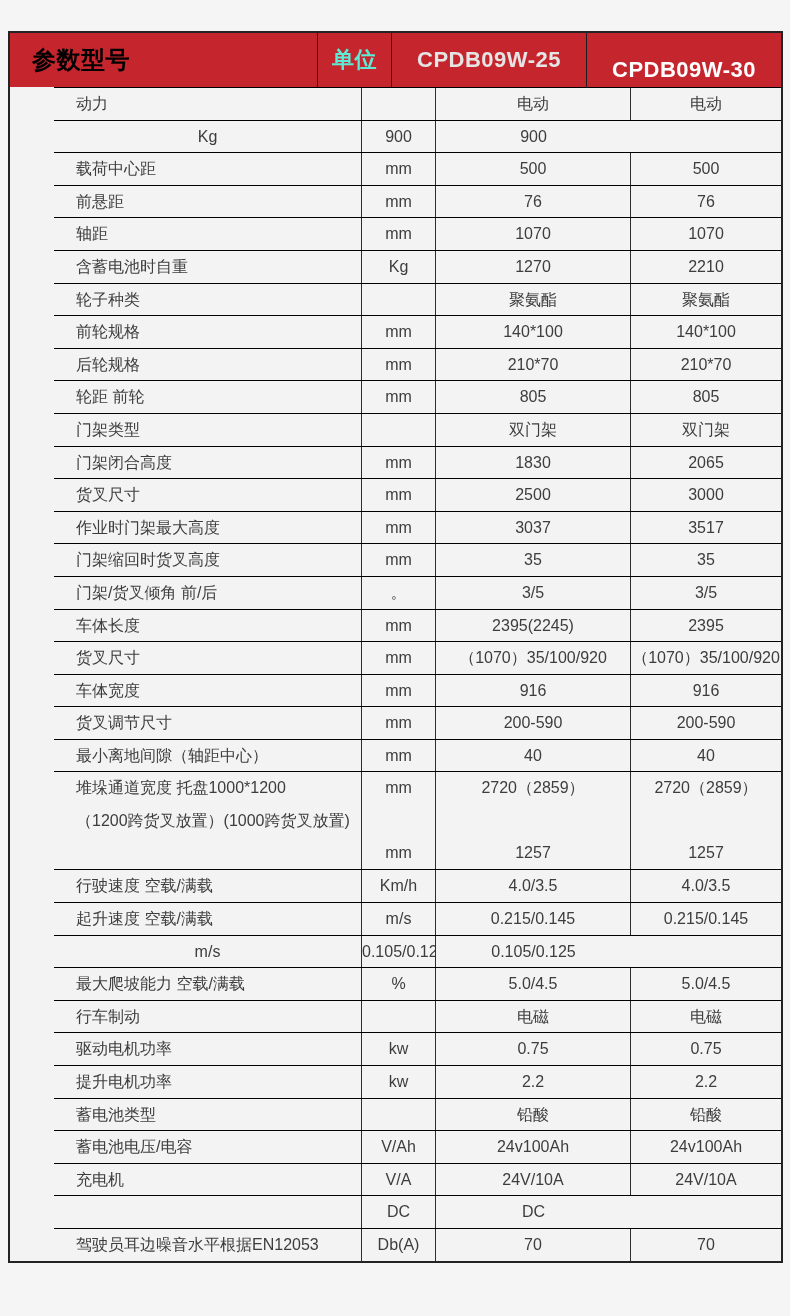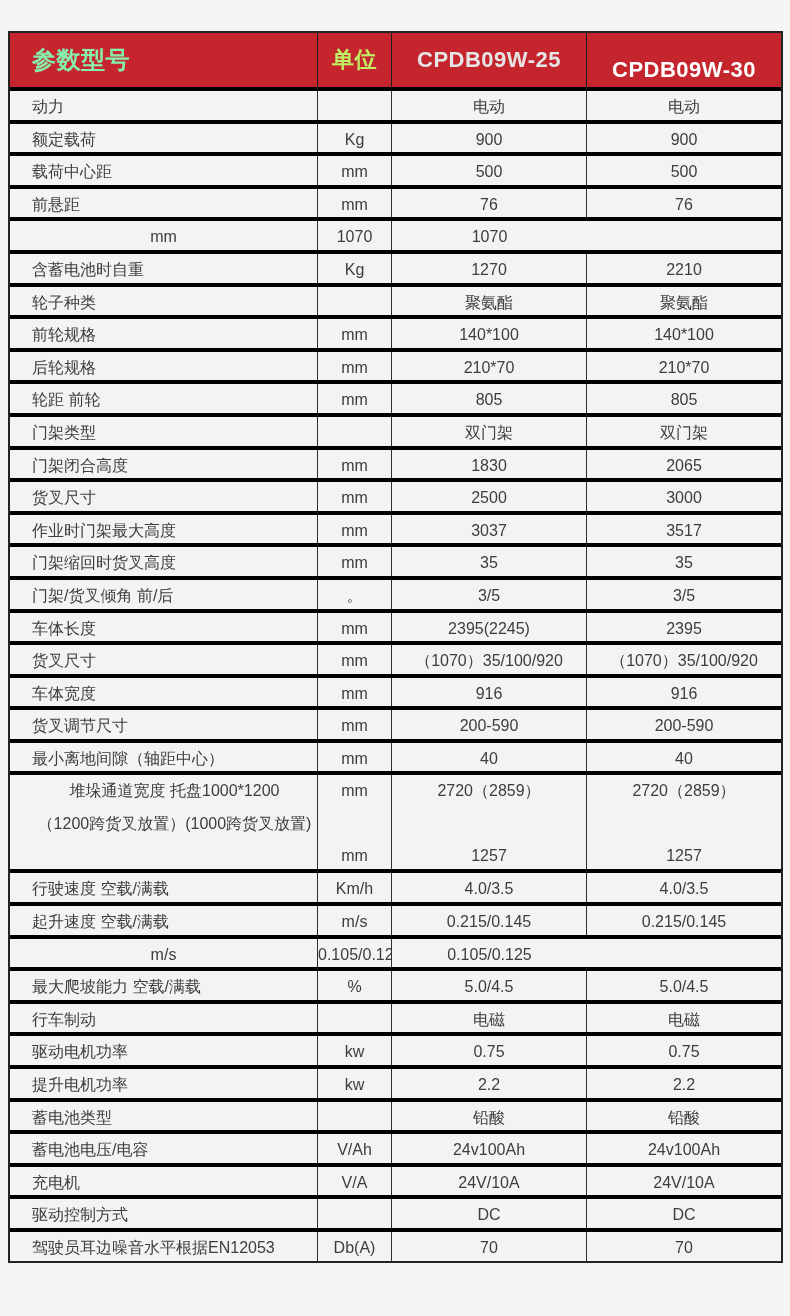--- a/index.html
+++ b/index.html
@@ -29,73 +29,74 @@
     font-size:22px;
     letter-spacing:0.5px;
     white-space:nowrap;overflow:hidden;
   }
   .hcell:last-child{border-right:none;}
   .hcell.param{justify-content:flex-start;padding-left:22px;font-size:24px;}
   .row{
     display:grid;
     grid-template-columns:308px 74px 195px 1fr;
     height:32.6px;
-    border-top:4px solid #000000;
-    box-sizing:border-box;
+    border-top:1px solid #000000;
+    box-sizing:border-box;
+    margin-left:44px;
   }
   .row.tall{height:98px;}
   .cell{
     border-right:1px solid #2e2e2e;
     box-sizing:border-box;
     font-size:16px;color:#3d3d3d;
     line-height:31.4px;
     white-space:nowrap;overflow:hidden;
     text-align:center;
   }
   .cell:last-child{border-right:none;}
   .cell.param-cell{text-align:left;padding-left:22px;}
   .row.tall .cell{line-height:32.2px;}
-  .row.tall .line{height:32.2px;line-height:32.2px;text-align:center;}
+  .row.tall .line{height:32.2px;line-height:32.2px;}
 </style>
 </head>
 <body>
 
 <div class="spec-table">
   <div class="table-header" style="background: rgb(197, 38, 46);">
-    <div class="hcell param" style="color: #86efac;">参数型号</div>
-    <div class="hcell" style="color: #bef264;">单位</div>
+    <div class="hcell param" style="color: #000000;">参数型号</div>
+    <div class="hcell" style="color: #5eead4;">单位</div>
     <div class="hcell" style="color: #e5e5e5;">CPDB09W-25</div>
     <div class="hcell" style="color: rgb(255, 255, 255); margin-top: 20px;">CPDB09W-30</div>
   </div>
   <div id="table-body">
       <div class="row">
         <div class="cell param-cell">动力</div>
         <div class="cell unit-cell"></div>
         <div class="cell value-cell">电动</div>
         <div class="cell value-cell">电动</div>
       </div>
       <div class="row">
-        <div class="cell param-cell">额定载荷</div>
         <div class="cell unit-cell">Kg</div>
         <div class="cell value-cell">900</div>
         <div class="cell value-cell">900</div>
       </div>
       <div class="row">
         <div class="cell param-cell">载荷中心距</div>
         <div class="cell unit-cell">mm</div>
         <div class="cell value-cell">500</div>
         <div class="cell value-cell">500</div>
       </div>
       <div class="row">
         <div class="cell param-cell">前悬距</div>
         <div class="cell unit-cell">mm</div>
         <div class="cell value-cell">76</div>
         <div class="cell value-cell">76</div>
       </div>
       <div class="row">
+        <div class="cell param-cell">轴距</div>
         <div class="cell unit-cell">mm</div>
         <div class="cell value-cell">1070</div>
         <div class="cell value-cell">1070</div>
       </div>
       <div class="row">
         <div class="cell param-cell">含蓄电池时自重</div>
         <div class="cell unit-cell">Kg</div>
         <div class="cell value-cell">1270</div>
         <div class="cell value-cell">2210</div>
       </div>
@@ -263,21 +264,20 @@
         <div class="cell value-cell">24v100Ah</div>
         <div class="cell value-cell">24v100Ah</div>
       </div>
       <div class="row">
         <div class="cell param-cell">充电机</div>
         <div class="cell unit-cell">V/A</div>
         <div class="cell value-cell">24V/10A</div>
         <div class="cell value-cell">24V/10A</div>
       </div>
       <div class="row">
-        <div class="cell param-cell">驱动控制方式</div>
         <div class="cell unit-cell"></div>
         <div class="cell value-cell">DC</div>
         <div class="cell value-cell">DC</div>
       </div>
       <div class="row">
         <div class="cell param-cell">驾驶员耳边噪音水平根据EN12053</div>
         <div class="cell unit-cell">Db(A)</div>
         <div class="cell value-cell">70</div>
         <div class="cell value-cell">70</div>
       </div>

